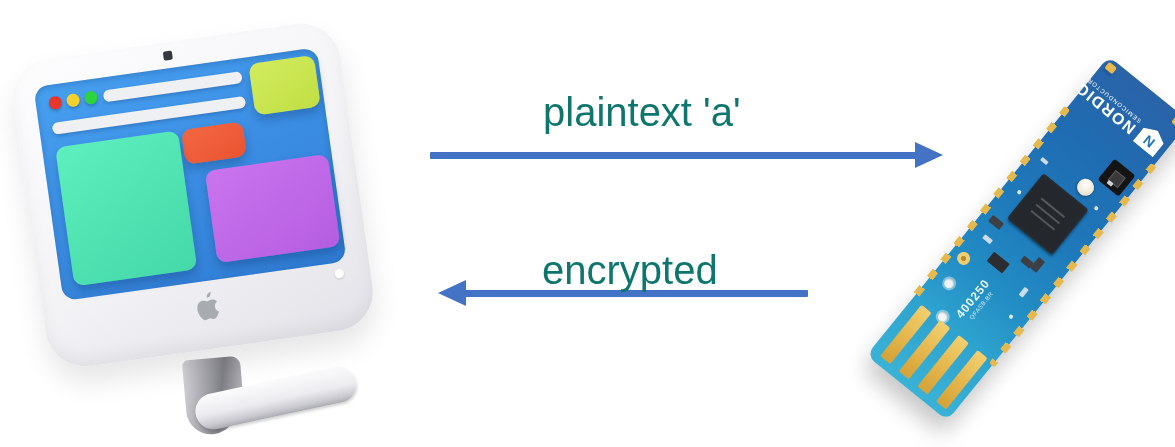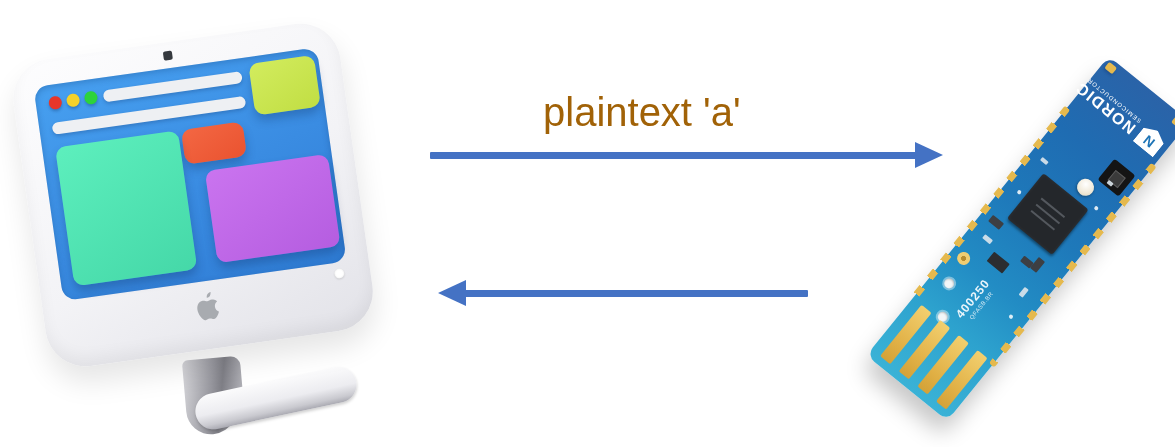--- a/index.html
+++ b/index.html
@@ -37,21 +37,21 @@
   .power-dot{position:absolute;left:294px;top:248px;width:10px;height:10px;border-radius:50%;background:#ffffff;
     box-shadow:0 1px 2px rgba(0,0,0,.12), inset 0 0 2px rgba(0,0,0,.12);}
 
   
   .a-line{position:absolute;background:#4472c4;height:7px;border-radius:1px;}
   .a1-line{left:430px;top:152px;width:486px;}
   .a2-line{left:464px;top:290px;width:344px;}
   .a-head{position:absolute;width:0;height:0;border-top:13px solid transparent;border-bottom:13px solid transparent;}
   .a1-head{left:915px;top:142px;border-left:28px solid #4472c4;}
   .a2-head{left:438px;top:280px;border-right:28px solid #4472c4;}
-  .flow-label{position:absolute;color:#a16207;font-size:40px;line-height:56px;white-space:nowrap;}
+  .flow-label{position:absolute;color:#0f766e;font-size:40px;line-height:56px;white-space:nowrap;}
   .label-top{left:543px;top:84px;}
   .label-bottom{left:542px;top:242px;}
 
   
   .dongle{position:absolute;left:976px;top:46px;width:104px;height:385px;border-radius:10px;
     transform:rotate(39deg);
     background:linear-gradient(180deg,#2a63a8 0%,#1f6cb2 22%,#1e79ba 45%,#228cc4 65%,#2da2ce 80%,#3ab2d6 100%);
     box-shadow:6px 14px 22px rgba(0,0,0,.22);}
   .cast{position:absolute;width:7px;background:repeating-linear-gradient(180deg,#e5b94e 0 9px,rgba(0,0,0,0) 9px 21px);border-radius:3px;}
   .cast.l{left:-3px;top:66px;height:250px;}
@@ -132,21 +132,21 @@
     </div>
   </div>
 
   <div class="a-line a1-line"></div>
   <div class="a-head a1-head"></div>
   <div class="flow-label label-top">plaintext 'a'</div>
 
   <div class="a-line a2-line"></div>
   <div class="a-head a2-head"></div>
   <div class="flow-label label-bottom">
-    <br>
+    <span>encrypted</span><br>
   </div>
 
   <div class="dongle">
     <div class="cast l"></div>
     <div class="cast r"></div>
     <div class="gold-pad tl"></div>
     <div class="gold-pad tr"></div>
 
     <div class="logo-block">
       <div class="emblem">

